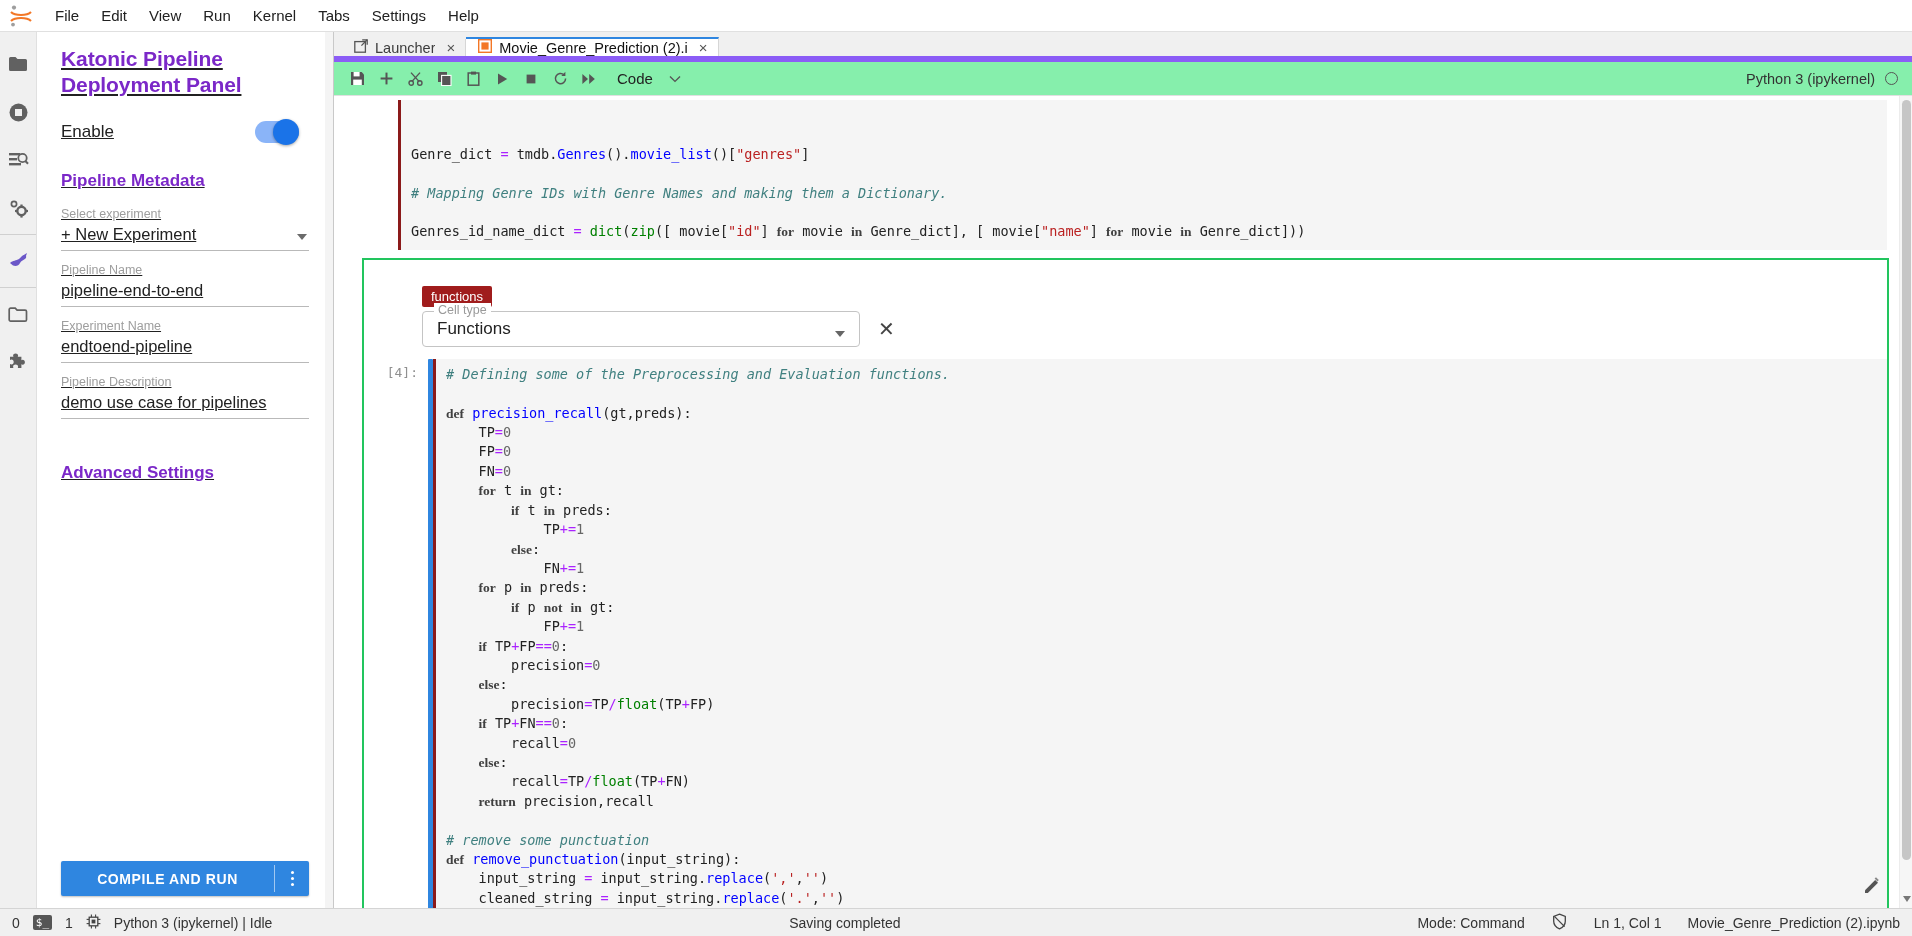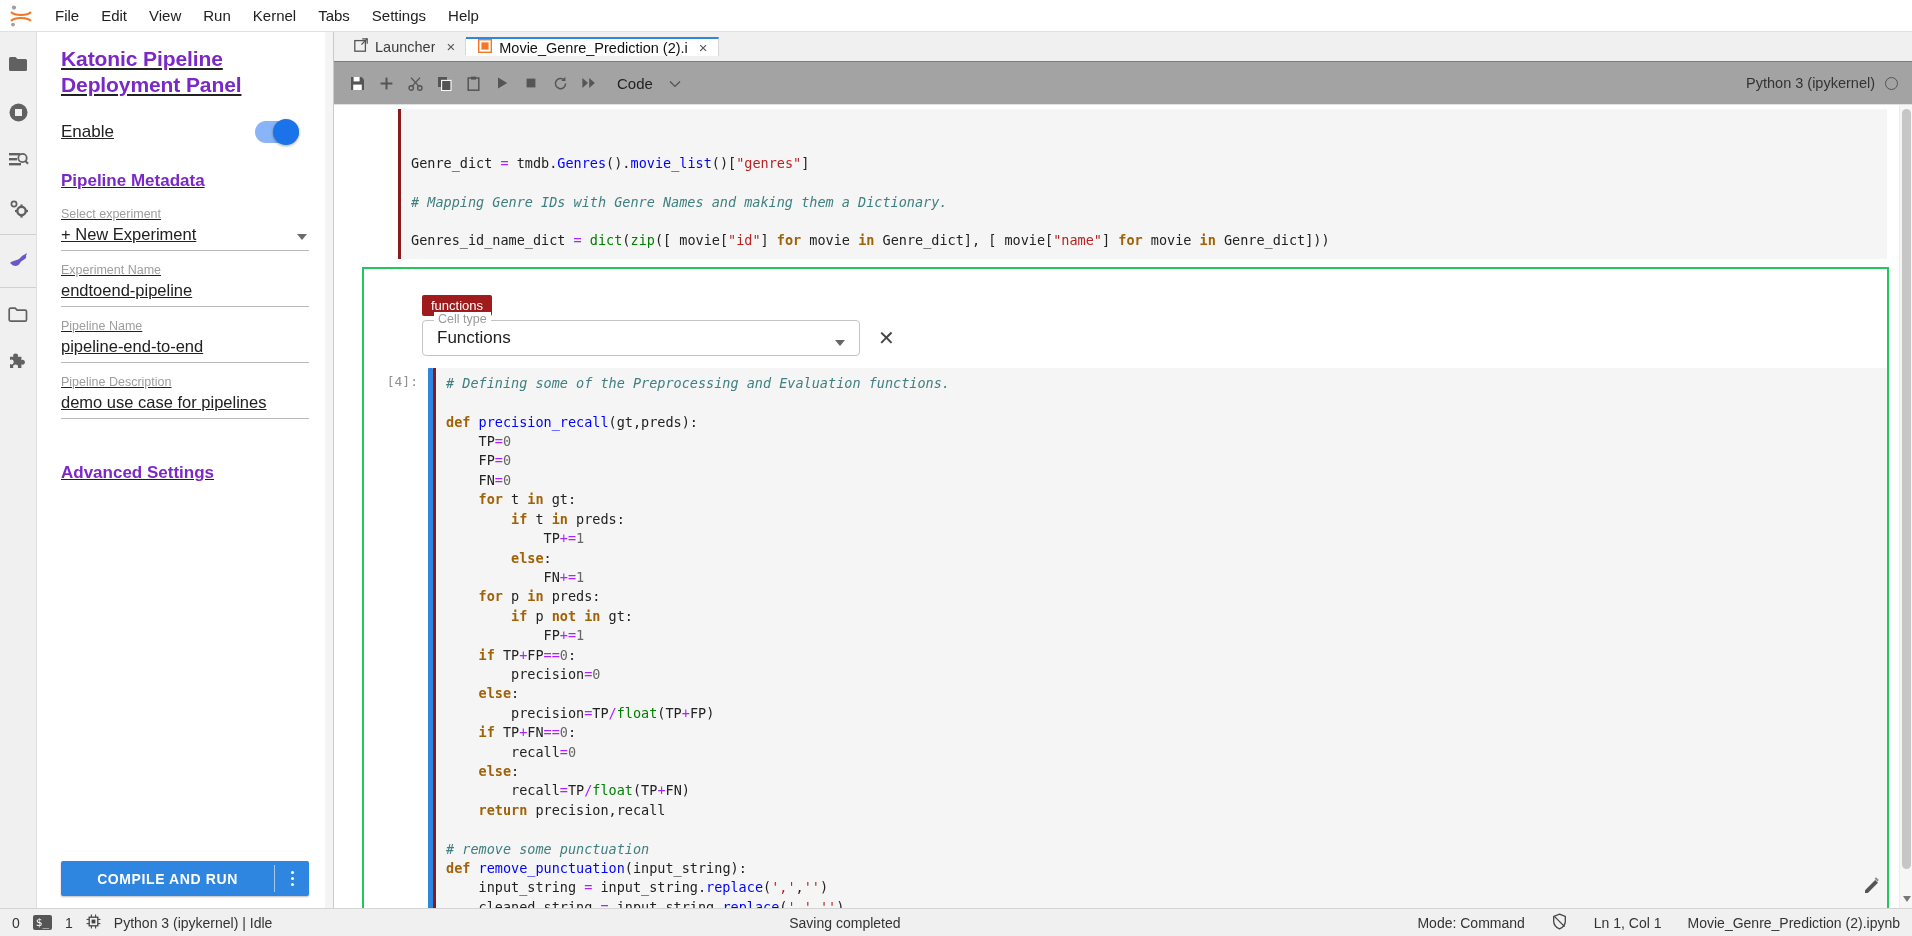--- a/index.html
+++ b/index.html
@@ -134,22 +134,22 @@
   .sp-vscroll {
     position: absolute; right: 0; top: 0; bottom: 0; width: 8px; background: #f4f4f4;
   }
 
   
   .nbarea { flex: 1; display: flex; flex-direction: column; min-width: 0; background: #fff; }
 
   .tabbar {
     height: 30px; min-height: 30px;
     background: #f0f0f0;
-    display: flex; align-items: center;
-    border-bottom: 1px solid #8b5cf6;
+    display: flex; align-items: flex-end;
+    border-bottom: 6px solid #8b5cf6;
     padding-left: 8px;
   }
   .tab {
     display: flex; align-items: center; gap: 7px;
     padding: 0 10px 0 12px;
     font-size: 14.5px; color: #3c3c3c;
     background: #f0f0f0;
     border-right: 1px solid #d6d6d6;
     cursor: pointer;
     max-width: 260px;
@@ -157,25 +157,25 @@
   }
   .tab.active {
     background: #fff;
     border-top: 2px solid #2f86e0;
     color: #111;
   }
   .tab .tab-title { white-space: nowrap; overflow: hidden; text-overflow: clip; }
   .tab-x { color: #555; font-size: 15px; margin-left: 4px; line-height: 1; }
 
   .nbtoolbar {
-    height: 43px; min-height: 31px;
+    height: 34px; min-height: 31px;
     display: flex; align-items: center;
     border-bottom: 1px solid #e0e0e0;
     padding-left: 10px;
-    background: #a3a3a3;
+    background: #86efac;
     text-align: center;
   }
   .tb-btn {
     width: 26px; height: 26px;
     display: flex; align-items: center; justify-content: center;
     margin-right: 3px; cursor: pointer; border-radius: 2px;
   }
   .celltype-select {
     display: flex; align-items: center; gap: 16px;
     font-size: 15px; color: #222;
@@ -219,21 +219,21 @@
     white-space: pre;
     color: #222;
     overflow: hidden;
   }
   .cell-activebar {
     width: 5px; background: #2f86e0; margin-right: 0; border-radius: 1px;
   }
 
   
   .c-com  { color: #408080; font-style: italic; }
-  .c-kw   { color: #a16207; font-weight: bold; }
+  .c-kw   { color: #404040; font-weight: bold; font-family: Liberation Serif, serif; }
   .c-fn   { color: #0000ff; }
   .c-str  { color: #ba2121; }
   .c-num  { color: #666666; }
   .c-op   { color: #aa22ff; }
   .c-builtin { color: #008000; }
 
   
   .pipeblock {
     border: 2.5px solid #22c55e;
     margin: 8px 10px 6px 28px;
@@ -382,27 +382,27 @@
 
         <div class="sp-section">Pipeline Metadata</div>
 
         <div class="field field-select">
           <span class="field-label">Select experiment</span>
           <div class="field-value">+ New Experiment</div>
           <span class="caret-down"></span>
         </div>
 
         <div class="field">
+          <span class="field-label">Pipeline Name</span>
+          <div class="field-value">pipeline-end-to-end</div>
+        </div>
+
+        <div class="field">
           <span class="field-label">Experiment Name</span>
           <div class="field-value">endtoend-pipeline</div>
-        </div>
-
-        <div class="field">
-          <span class="field-label">Pipeline Name</span>
-          <div class="field-value">pipeline-end-to-end</div>
         </div>
 
         <div class="field">
           <span class="field-label">Pipeline Description</span>
           <div class="field-value">demo use case for pipelines</div>
         </div>
 
         <div class="sp-advanced">Advanced Settings</div>
       </div>
 

